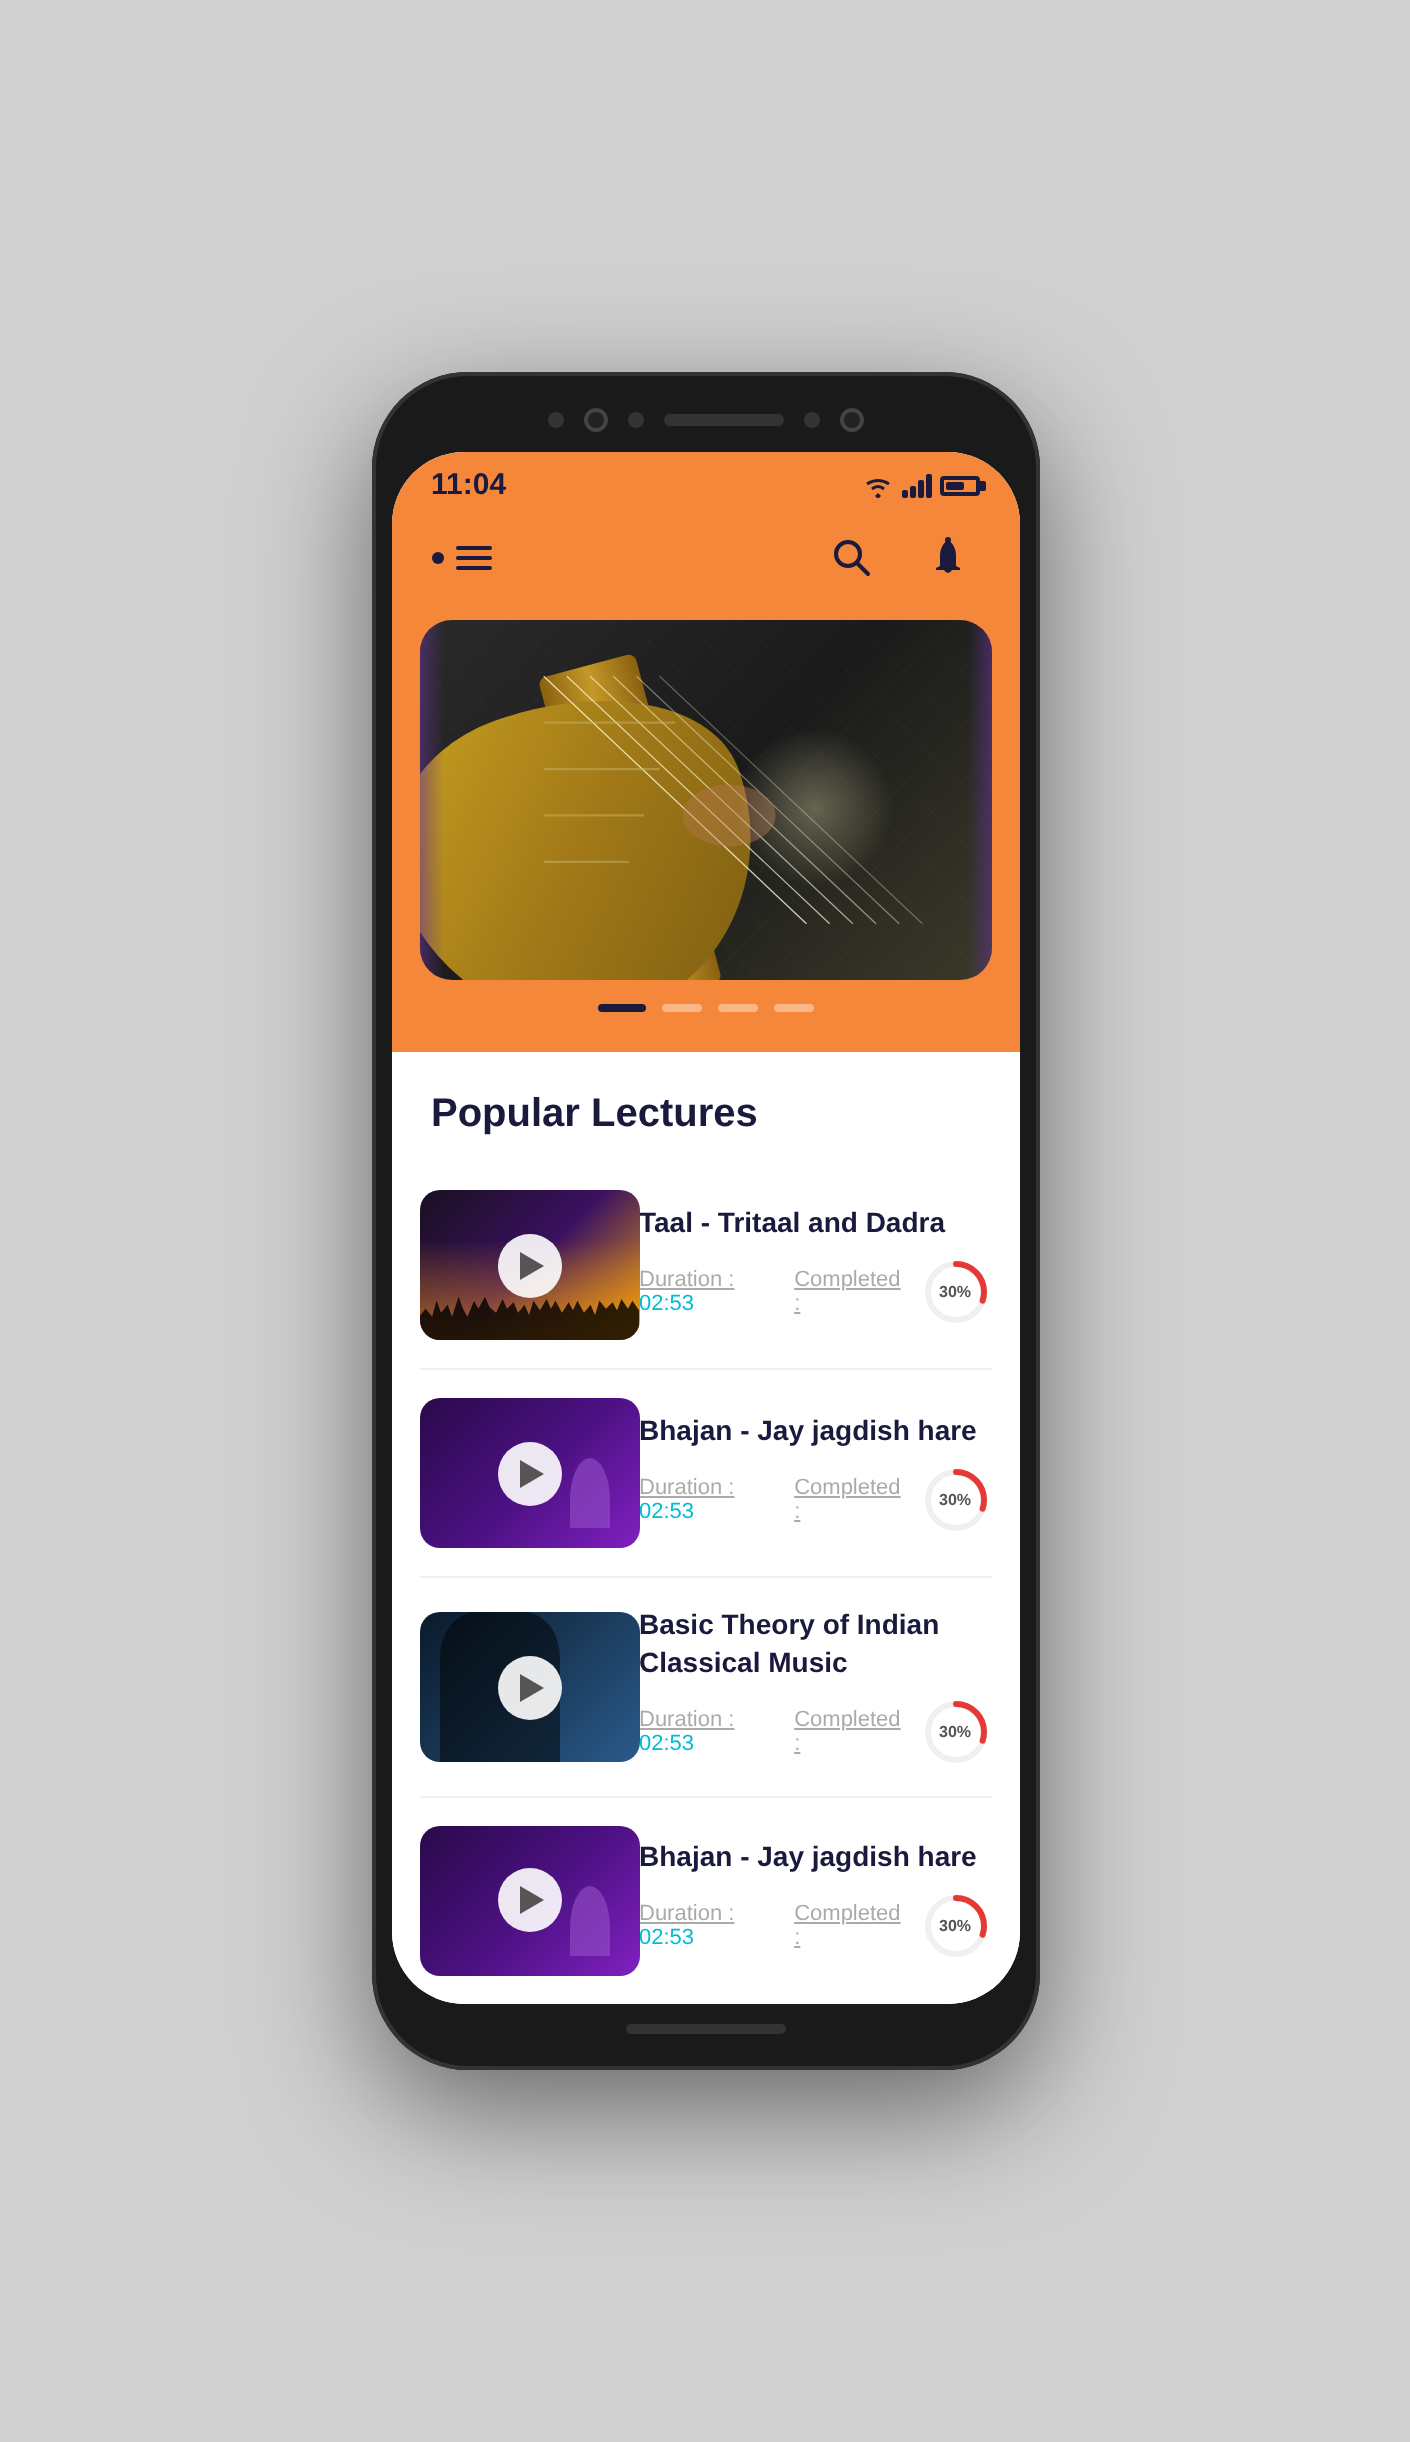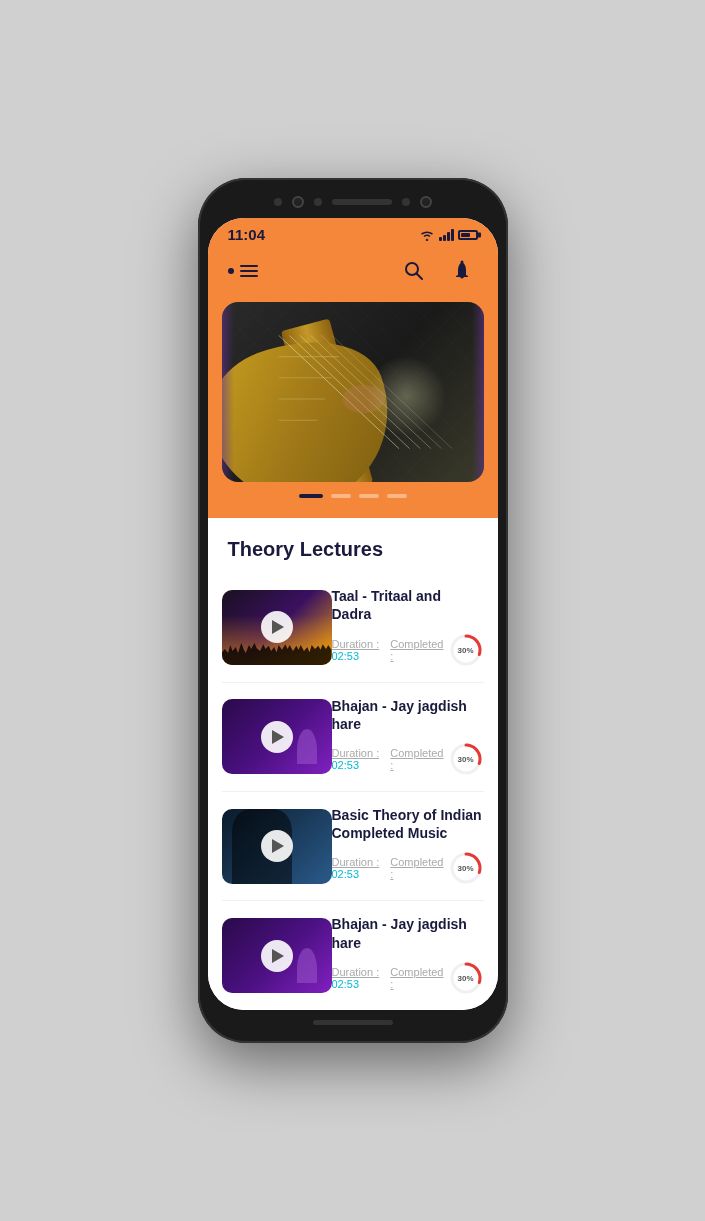--- a/index.html
+++ b/index.html
@@ -7,21 +7,21 @@
     body {
       background: #d0d0d0;
       display: flex;
       justify-content: center;
       align-items: center;
       min-height: 100vh;
       font-family: 'Segoe UI', Arial, sans-serif;
     }
 
     .phone-outer {
-      width: 310px;
+      width: 334px;
       min-height: 700px;
       background: #1a1a1a;
       border-radius: 48px;
       padding: 18px 10px;
       box-shadow: 0 20px 60px rgba(0,0,0,0.5), inset 0 0 0 2px #333;
       position: relative;
     }
 
     .phone-top-bar {
       display: flex;
@@ -527,21 +527,21 @@
 
       <div class="slider-dots">
         <div class="slider-dot active"></div>
         <div class="slider-dot"></div>
         <div class="slider-dot"></div>
         <div class="slider-dot"></div>
       </div>
     </div>
 
     <div class="content">
-      <h2 class="section-title">Theory Lectures</h2>
+      <h2 class="section-title">Popular Lectures</h2>
 
       <div class="lecture-list">
 
         <div class="lecture-item">
           <div class="lecture-thumb">
             <div class="thumb-bg-concert">
               <div class="crowd-lights"></div>
               <div class="crowd-silhouette"></div>
             </div>
             <div class="play-btn">
@@ -602,21 +602,21 @@
         <div class="lecture-item">
           <div class="lecture-thumb">
             <div class="thumb-bg-classical">
               <div class="guitarist-silhouette"></div>
             </div>
             <div class="play-btn">
               <div class="play-triangle"></div>
             </div>
           </div>
           <div class="lecture-info">
-            <div class="lecture-title">Basic Theory of Indian Completed Music</div>
+            <div class="lecture-title">Basic Theory of Indian Classical Music</div>
             <div class="lecture-meta">
               <span>
                 <span class="meta-label">Duration :</span>
                 <span class="meta-value">02:53</span>
               </span>
               <span style="display:flex;align-items:center;gap:4px;">
                 <span class="meta-label">Completed :</span>
                 <div class="progress-circle">
                   <svg width="36" height="36" viewBox="0 0 36 36">
                     <circle cx="18" cy="18" r="14" fill="none" stroke="#f0f0f0" stroke-width="3"></circle>

